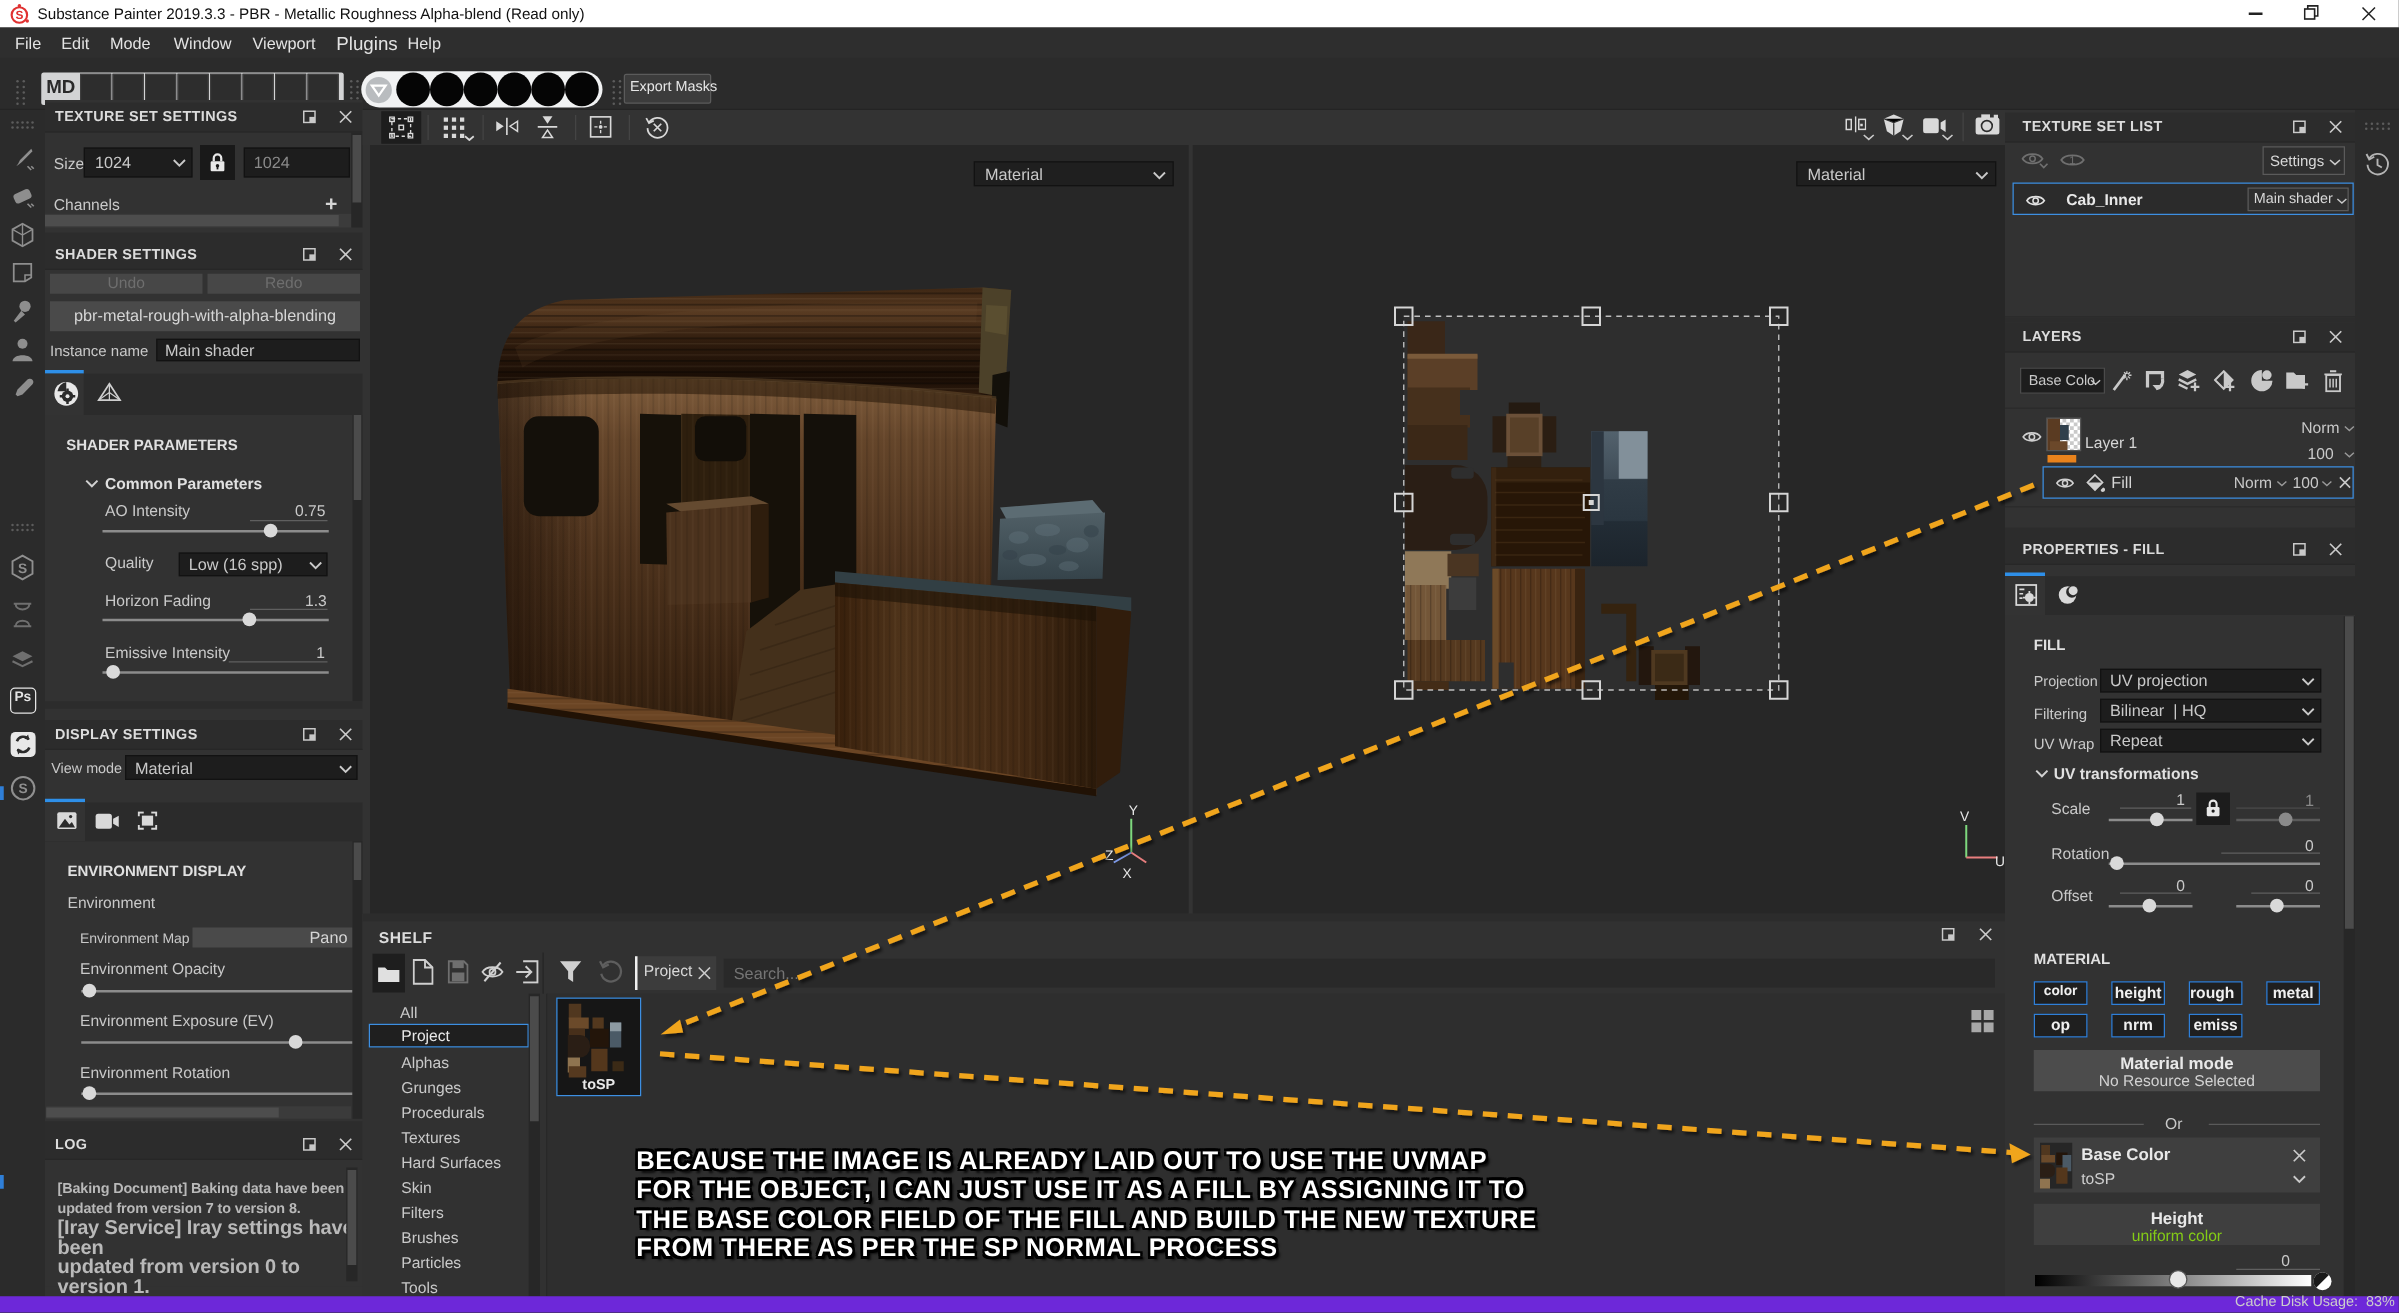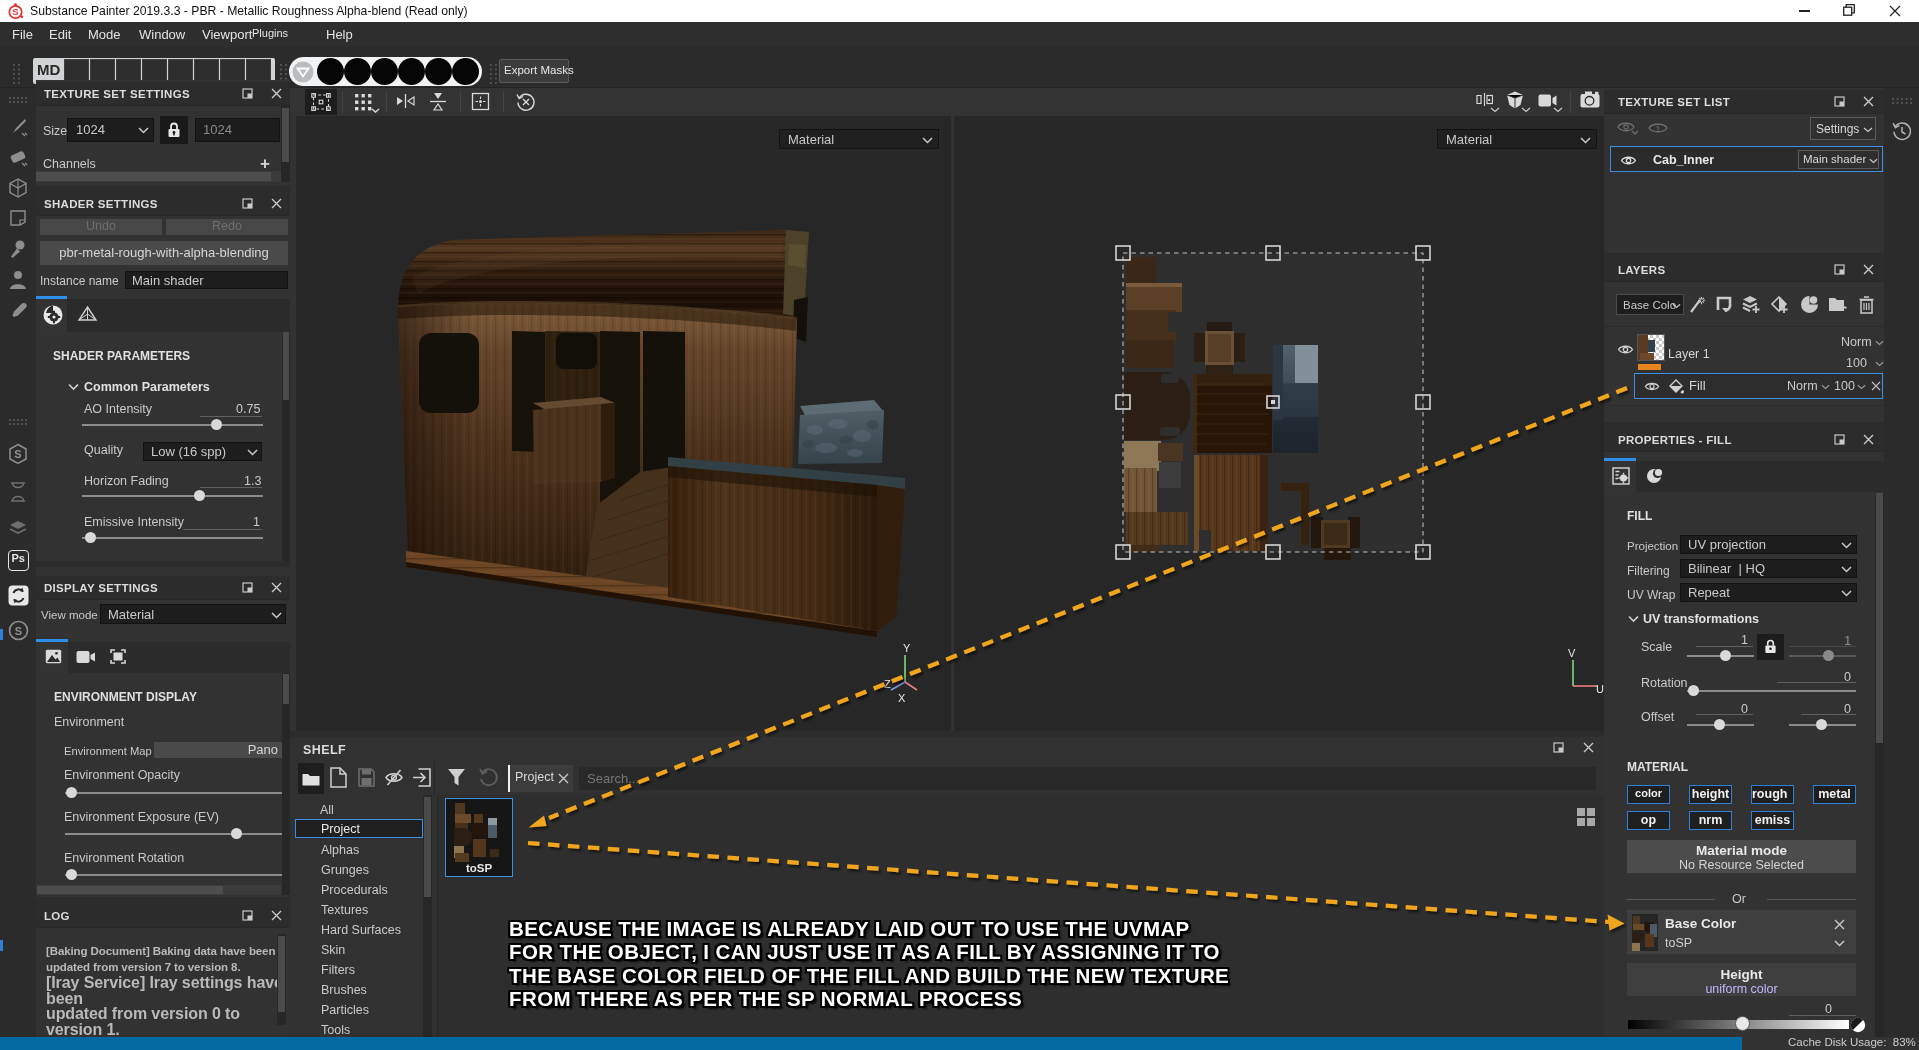--- a/index.html
+++ b/index.html
@@ -46,21 +46,21 @@
     <path d="M1 1 L11 11 M11 1 L1 11" stroke="#222" stroke-width="1.2"></path>
   </svg>
 </div>
 
 <div class="abs" style="left:0;top:22px;width:1919px;height:24px;background:#2e2e2e;">
   <div class="abs txt" style="left:12px;top:4.5px;font-size:13px;color:#e3e3e3;">File</div>
   <div class="abs txt" style="left:49px;top:4.5px;font-size:13px;color:#e3e3e3;">Edit</div>
   <div class="abs txt" style="left:88px;top:4.5px;font-size:13px;color:#e3e3e3;">Mode</div>
   <div class="abs txt" style="left:139px;top:4.5px;font-size:13px;color:#e3e3e3;">Window</div>
   <div class="abs txt" style="left:202px;top:4.5px;font-size:13px;color:#e3e3e3;">Viewport</div>
-  <div class="abs txt" style="left:252px;top:4.5px;font-size:11px;color:#e3e3e3;">Plugins</div>
+  <div class="abs txt" style="left:269px;top:4.5px;font-size:15px;color:#e3e3e3;">Plugins</div>
   <div class="abs txt" style="left:326px;top:4.5px;font-size:13px;color:#e3e3e3;">Help</div>
 </div>
 
 <div class="abs" style="left:0;top:46px;width:1919px;height:42px;background:#2b2b2b;border-bottom:1px solid #242424;">
   <svg class="icon" style="left:12px;top:17px" width="9" height="22" viewBox="0 0 9 22">
     <g fill="#5c5c5c">
         <circle cx="2" cy="2" r="1"></circle>
         <circle cx="7" cy="2" r="1"></circle>
         <circle cx="2" cy="6.5" r="1"></circle>
         <circle cx="7" cy="6.5" r="1"></circle>
@@ -1072,21 +1072,21 @@
     <svg class="icon" style="left:207px;top:9px" width="11" height="11" viewBox="0 0 11 11">
         <path d="M1 1 L10 10 M10 1 L1 10" stroke="#c9c9c9" stroke-width="1.4"></path>
       </svg>
     <svg class="chev" style="left:207px;top:30px" width="11" height="7" viewBox="0 0 11 7">
         <path d="M1 1 l4.5 4.5 L10 1" stroke="#c9c9c9" stroke-width="1.5" fill="none"></path>
       </svg>
   </div>
 
   <div class="abs" style="left:23px;top:875px;width:229px;height:33px;background:#3f3f3f;">
     <div style="text-align:center;font-size:13.5px;font-weight:bold;color:#e8e8e8;padding-top:4px;">Height</div>
-    <div style="text-align:center;font-size:12.5px;color:#c4b5fd;">uniform color</div>
+    <div style="text-align:center;font-size:12.5px;color:#84cc16;">uniform color</div>
   </div>
   <div class="abs txt" style="left:221px;top:914px;">0</div>
   <div class="vline" style="left:185px;top:927px;width:67px;"></div>
   <div class="abs" style="left:24px;top:932px;width:221px;height:9px;background:linear-gradient(to right,#000,#fff);"></div>
   <div class="abs" style="left:131px;top:928px;width:15px;height:15px;border-radius:50%;background:#e8e8e8;border:1px solid #555;"></div>
   <svg class="icon" style="left:246px;top:929px" width="16" height="16" viewBox="0 0 16 16">
     <circle cx="8" cy="8" r="7.2" fill="#ffffff"></circle>
     <path d="M2.9 13.1 A7.2 7.2 0 0 1 13.1 2.9 Z" fill="#1a1a1a"></path>
   </svg>
   <div class="scrollv" style="left:271px;top:405px;width:9px;height:544px;">
@@ -1108,21 +1108,21 @@
         <circle cx="20" cy="6" r="1"></circle>
       </g>
   </svg>
   <svg class="icon" style="left:8px;top:33px" width="20" height="21" viewBox="0 0 20 21">
     <path d="M3.2 6 A8.2 8.2 0 1 1 2 10.8" fill="none" stroke="#b5b5b5" stroke-width="1.5"></path>
     <path d="M1.2 2.2 L3.4 6.6 L7.4 4.4" fill="none" stroke="#b5b5b5" stroke-width="1.5"></path>
     <path d="M10 6 V11 L13.5 13" fill="none" stroke="#b5b5b5" stroke-width="1.5"></path>
   </svg>
 </div>
 
-<div class="abs" style="left:0;top:1037px;width:1742px;height:13px;background:#0369a1;">
+<div class="abs" style="left:0;top:1037px;width:1919px;height:13px;background:#6d28d9;">
   <div class="abs" style="left:1788px;top:-1px;font-size:11.5px;color:#cccccc;white-space:nowrap;">Cache Disk Usage:&nbsp; 83%</div>
 </div>
 
 <svg class="abs" id="arrows" style="left:0;top:0;z-index:50;pointer-events:none" width="1919" height="1050" viewBox="0 0 1919 1050">
   <defs>
     <filter id="ashadow" x="-20%" y="-20%" width="140%" height="140%">
       <feDropShadow dx="2" dy="2.5" stdDeviation="1.2" flood-color="#000000" flood-opacity="0.55"></feDropShadow>
     </filter>
   </defs>
   <g filter="url(#ashadow)">

